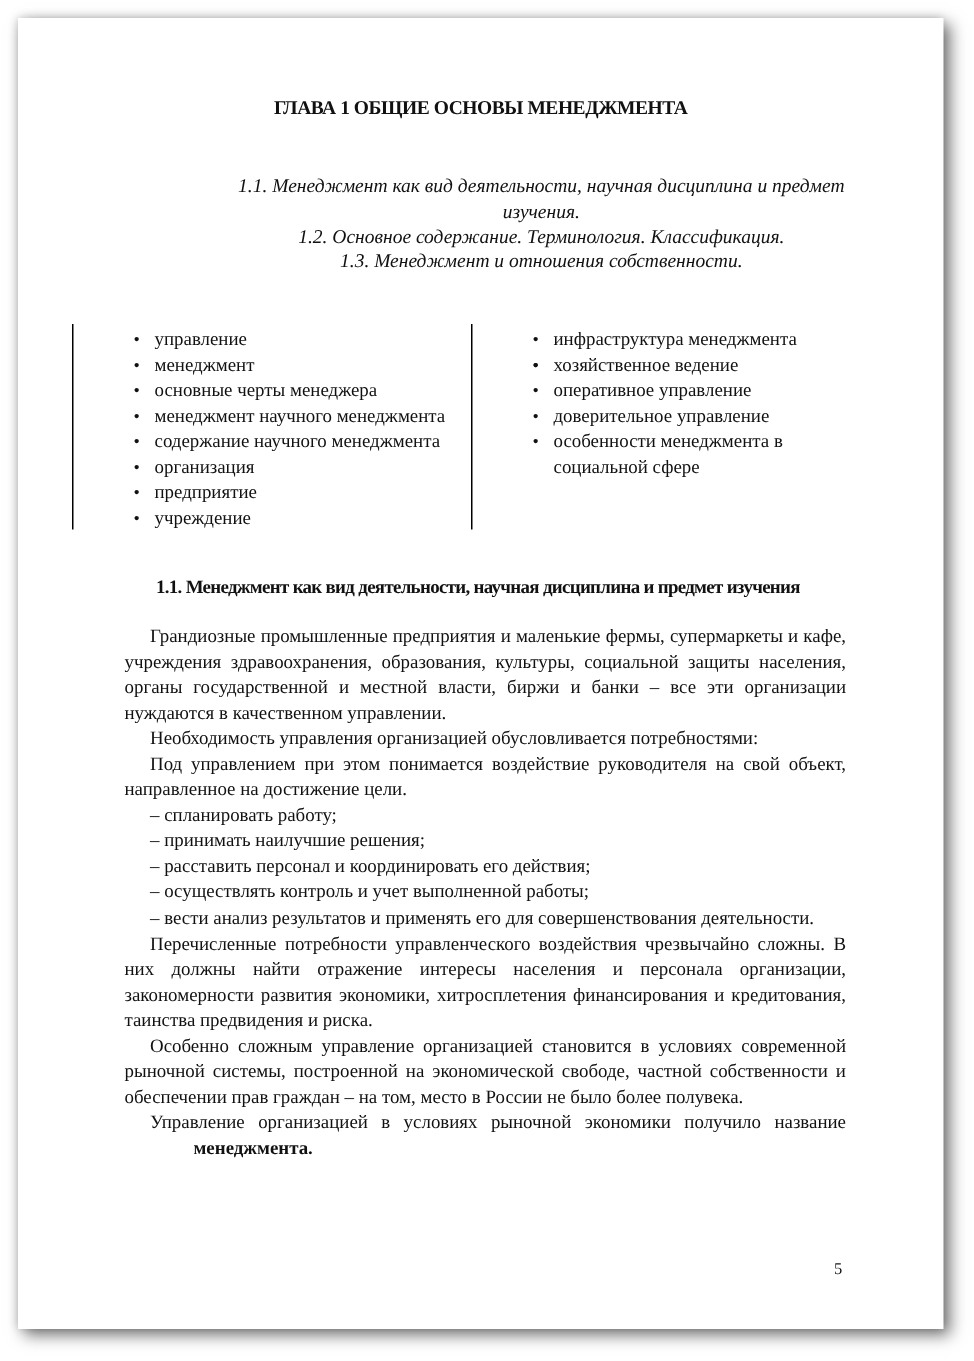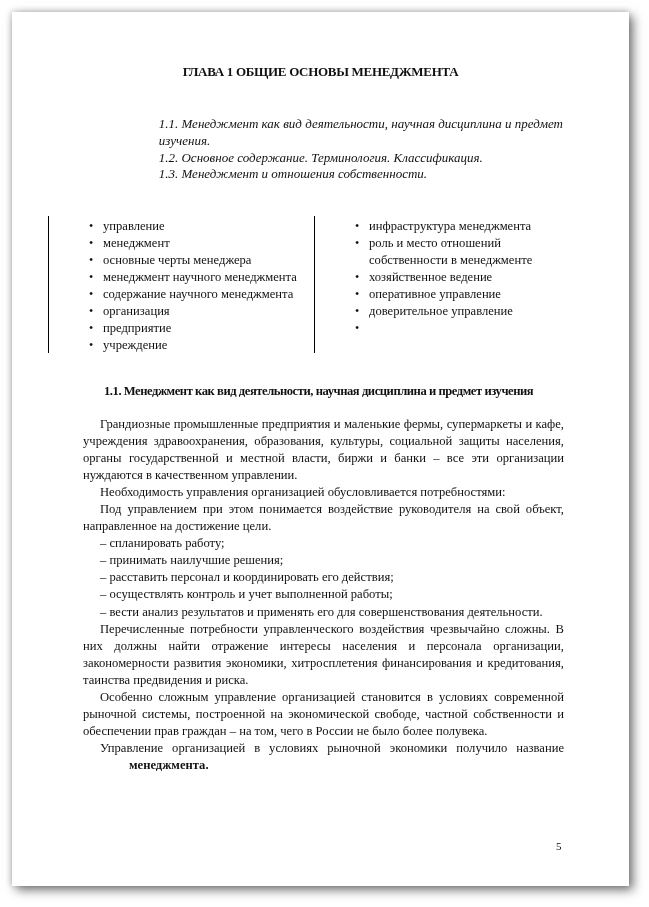--- a/index.html
+++ b/index.html
@@ -22,21 +22,21 @@
     .title {
       left: 0; width: 617px; top: 52px;
       text-align: center;
       font-weight: bold;
       font-size: 13px;
       letter-spacing: -0.3px;
     }
     .toc {
       position: absolute;
       right: 66px; top: 104px;
-      text-align: left;
+      text-align: center;
       font-style: italic;
       font-size: 13px;
       line-height: 16.8px;
     }
     .toc div { white-space: nowrap; }
     .vline { position: absolute; width: 1px; background: #000; }
     .list {
       position: absolute;
       list-style: none;
       margin: 0; padding: 0;
@@ -95,37 +95,37 @@
     <li><span class="bullet">•</span><span>основные черты менеджера</span></li>
     <li><span class="bullet">•</span><span>менеджмент научного менеджмента</span></li>
     <li><span class="bullet">•</span><span>содержание научного менеджмента</span></li>
     <li><span class="bullet">•</span><span>организация</span></li>
     <li><span class="bullet">•</span><span>предприятие</span></li>
     <li><span class="bullet">•</span><span>учреждение</span></li>
   </ul>
 
   <ul class="list right" style="left:357px; top:206px;">
     <li><span class="bullet">•</span><span>инфраструктура менеджмента</span></li>
-    <li><span class="bullet">•</span><span>роль и место отношений собственности в менеджменте</span></li>
+    <li><span class="bullet">•</span></li>
     <li><span class="bullet">•</span><span>хозяйственное ведение</span></li>
     <li><span class="bullet">•</span><span>оперативное управление</span></li>
     <li><span class="bullet">•</span><span>доверительное управление</span></li>
-    <li><span class="bullet">•</span></li>
+    <li><span class="bullet">•</span><span>особенности менеджмента в социальной сфере</span></li>
   </ul>
 
   <div class="abs section-heading">1.1. Менеджмент как вид деятельности, научная дисциплина и предмет изучения</div>
 
   <div class="body-text">
     <p>Грандиозные промышленные предприятия и маленькие фермы, супермаркеты и кафе, учреждения здравоохранения, образования, культуры, социальной защиты населения, органы государственной и местной власти, биржи и банки – все эти организации нуждаются в качественном управлении.</p>
     <p>Необходимость управления организацией обусловливается потребностями:</p>
     <p>Под управлением при этом понимается воздействие руководителя на свой объект, направленное на достижение цели.</p>
     <p class="dash">– спланировать работу;</p>
     <p class="dash">– принимать наилучшие решения;</p>
     <p class="dash">– расставить персонал и координировать его действия;</p>
     <p class="dash">– осуществлять контроль и учет выполненной работы;</p>
     <p class="dash-wrap">– вести анализ результатов и применять его для совершенствования деятельности.</p>
     <p>Перечисленные потребности управленческого воздействия чрезвычайно сложны. В них должны найти отражение интересы населения и персонала организации, закономерности развития экономики, хитросплетения финансирования и кредитования, таинства предвидения и риска.</p>
-    <p>Особенно сложным управление организацией становится в условиях современной рыночной системы, построенной на экономической свободе, частной собственности и обеспечении прав граждан – на том, чего в России не было более полувека.</p>
+    <p>Особенно сложным управление организацией становится в условиях современной рыночной системы, построенной на экономической свободе, частной собственности и обеспечении прав граждан – на том, место в России не было более полувека.</p>
     <p><span>Управление организацией в условиях рыночной экономики получило название</span> <b>менеджмента.</b></p>
   </div>
 
   <div class="abs page-num">5</div>
 </div>
 
 </body></html>

